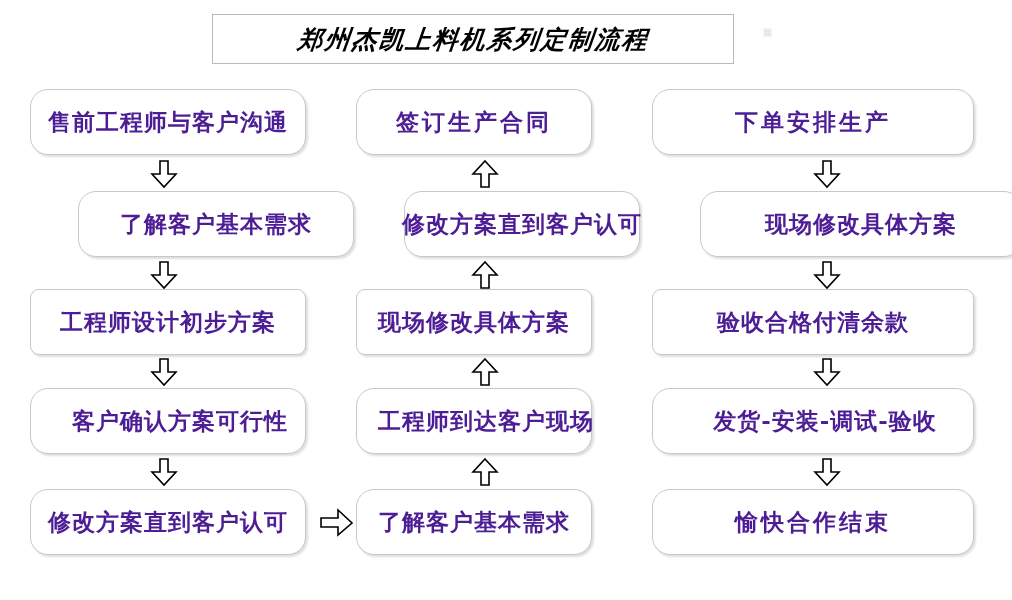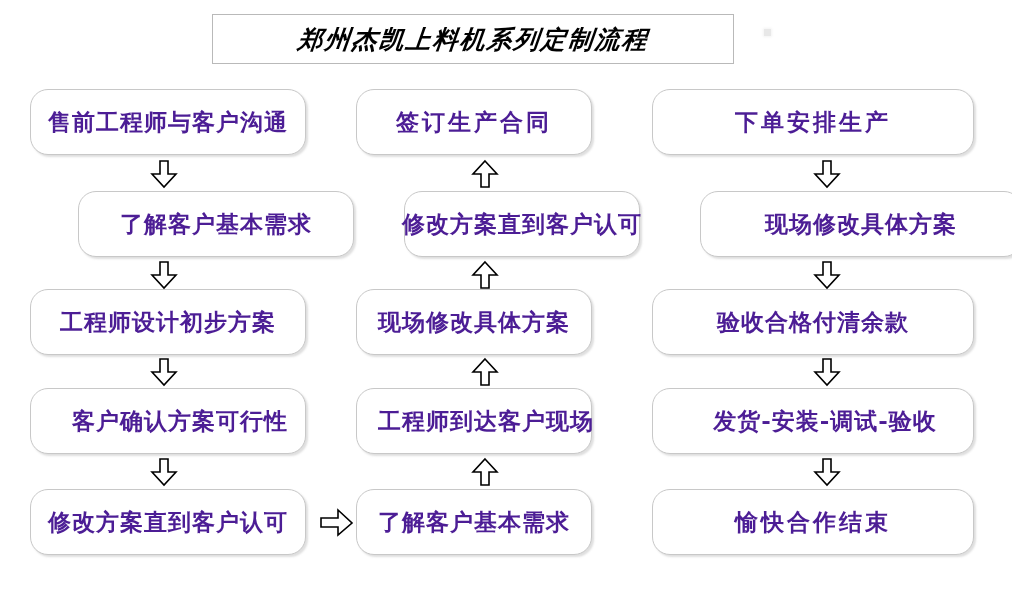--- a/index.html
+++ b/index.html
@@ -80,21 +80,21 @@
   .node.narrow .node-label { letter-spacing: 3px; }
 
   
   .col-left  { left: 30px;  width: 276px; }
   .col-mid   { left: 356px; width: 236px; }
   .col-right { left: 652px; width: 322px; }
 
   
   .row1 { top: 89px;  height: 66px; }
   .row2 { top: 191px; height: 66px; margin-left: 48px; }
-  .row3 { top: 289px; height: 66px; }
+  .row3 { top: 289px; height: 66px; border-radius: 9px; }
   .row4 { top: 388px; height: 66px; padding-left: 24px; }
   .row5 { top: 489px; height: 66px; }
 
   
   .arrow {
     position: absolute;
   }
   .arrow svg { display: block; overflow: visible; }
   .arrow polygon {
     fill: #ffffff;

